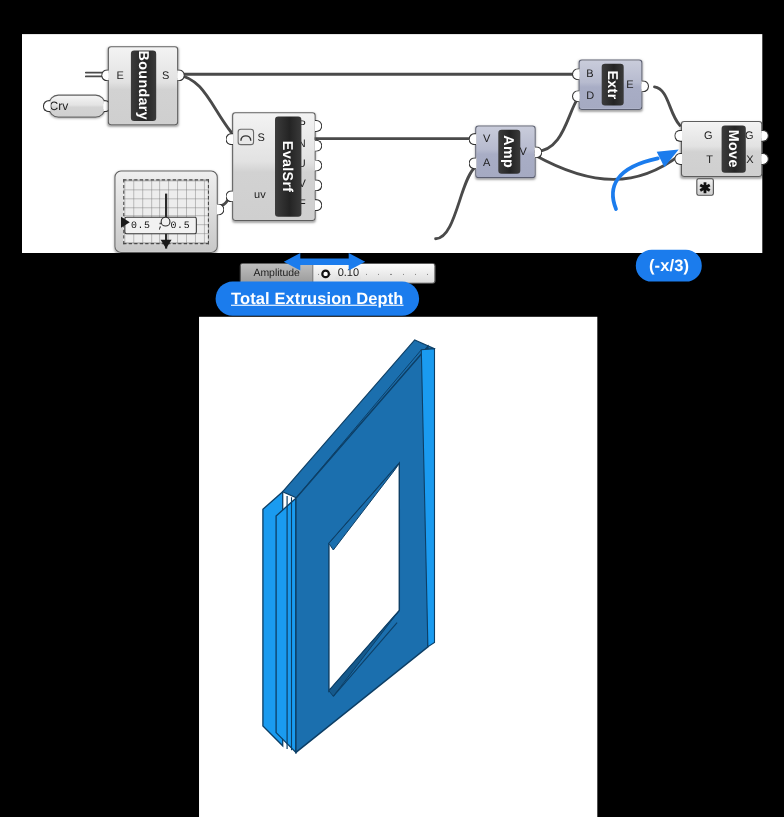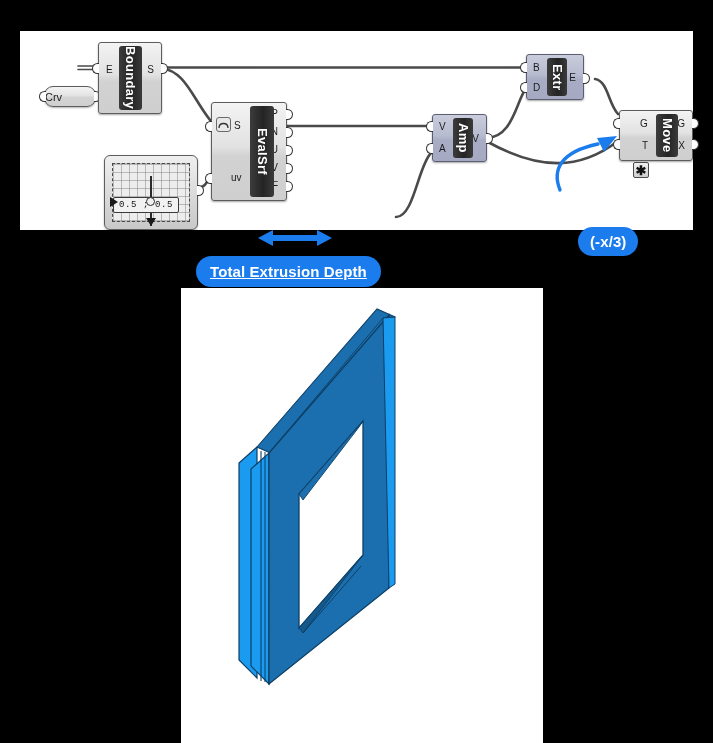--- a/index.html
+++ b/index.html
@@ -316,20 +316,29 @@
       <div id="md-inner"></div>
       <span class="nub right" style="right:-7px; top:29px;"></span>
       <div class="md-cross-v"></div>
       <div class="md-cross-h"></div>
       <div class="md-tri left"></div>
       <div class="md-tri bot"></div>
       <div class="md-knob"></div>
       <div id="md-value">0.5 ; 0.5</div>
     </div>
 
+    <div id="amp-slider">
+      <div id="amp-label">Amplitude</div>
+      <div id="amp-track">
+        <div id="amp-ticks"></div>
+        <div id="amp-dot"></div>
+        <div id="amp-val">0.10</div>
+      </div>
+      <span class="nub right" style="position:absolute; right:-7px; top:4px;"></span>
+    </div>
   </div>
 
   <svg id="anno-svg" viewBox="0 0 713 743">
 
     <g>
       <path d="M 560,190 C 552,170 560,152 598,144" fill="none" stroke="#1b7ced" stroke-width="3.4" stroke-linecap="round"></path>
       <path d="M 617,136 L 597,138 L 604,152 Z" fill="#1b7ced"></path>
     </g>
 
     <g>

